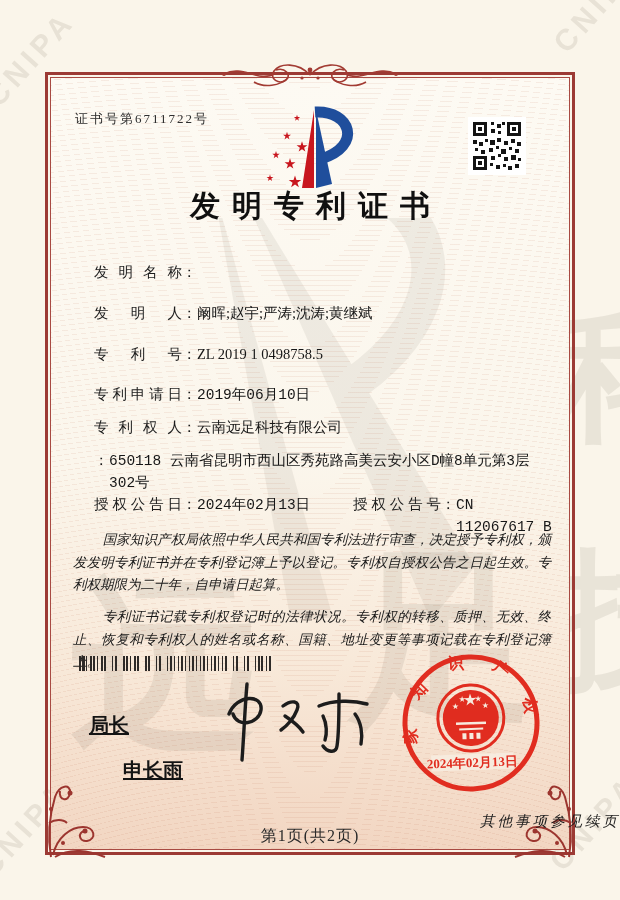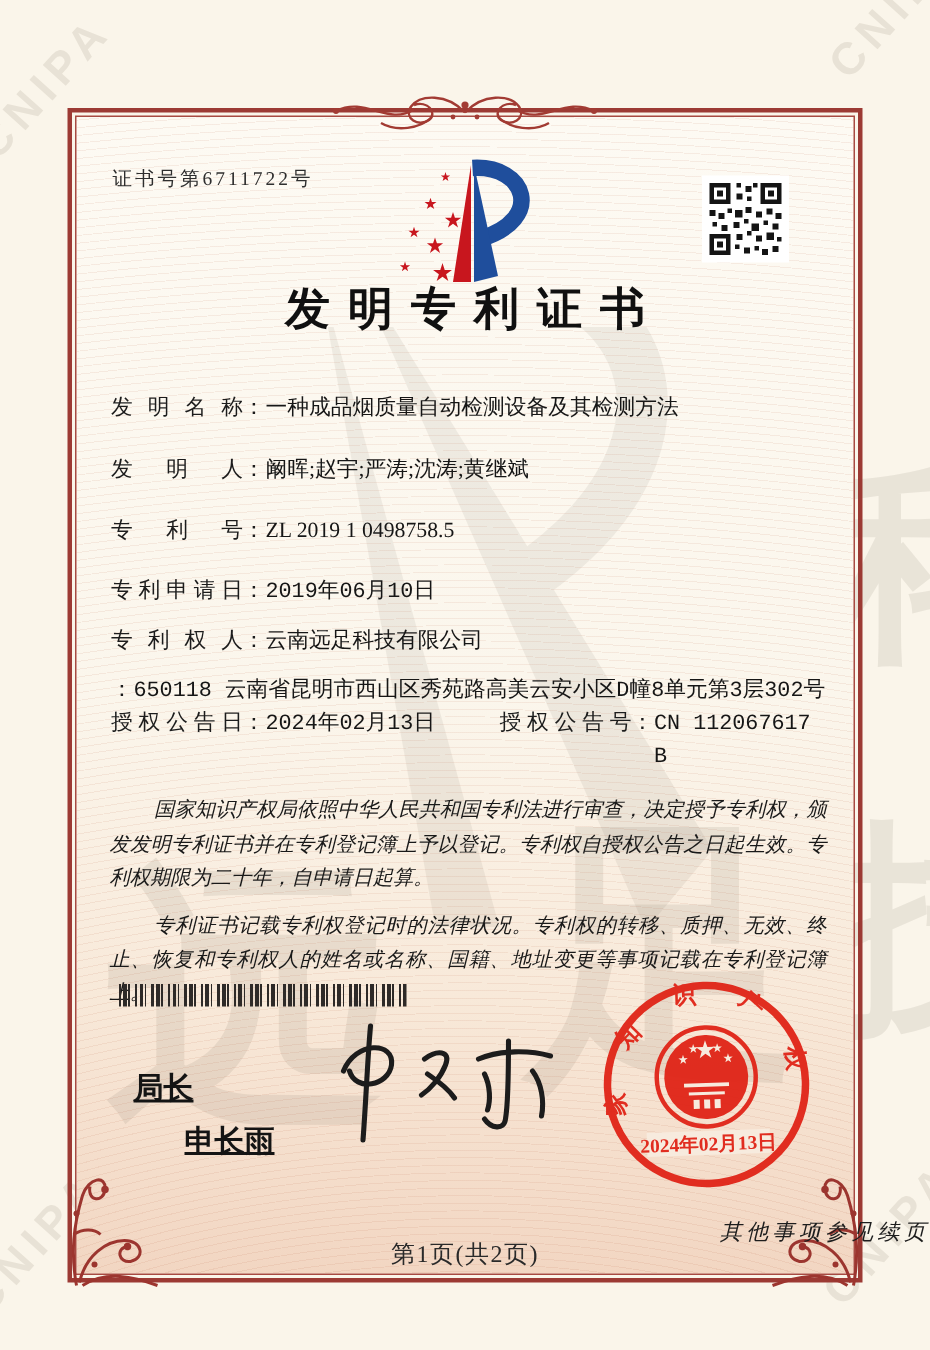--- a/index.html
+++ b/index.html
@@ -42,21 +42,21 @@
     position:absolute;left:24px;top:32px;font-size:13px;letter-spacing:2px;color:#2e2e2e;
   }
   .logo{position:absolute;left:208px;top:24px;}
   .qr{position:absolute;left:417px;top:39px;background:#fff;padding:3px;}
   .title{
     position:absolute;left:0;top:108px;width:100%;text-align:center;
     font-size:30px;font-weight:700;letter-spacing:12px;padding-left:12px;
     box-sizing:border-box;color:#101010;
   }
   .fields{position:absolute;left:23px;top:183px;width:478px;font-size:14.5px;line-height:22px;}
-  .field-row{display:flex;margin-bottom:19px;}
+  .field-row{display:flex;margin-bottom:19px;margin-left:20px;}
   .field-row.tight{margin-bottom:11px;font-family:Liberation Mono, monospace;}
   .field-row.address{margin-bottom:0;}
   .field-label{flex:none;width:88px;text-align:justify;text-align-last:justify;color:#1c1c1c;}
   .colon{flex:none;width:15px;}
   .field-value{flex:1;color:#161616;}
   .pair{display:flex;}
   .pair .grant-val{flex:none;width:152px;}
   .pair+.pair{margin-left:4px;}
   .paras{
     position:absolute;left:22px;top:451px;width:478px;
@@ -65,21 +65,21 @@
   }
   .paras p{margin:0 0 9px 0;text-indent:2.2em;}
   .barcode{
     position:absolute;left:28px;top:578px;width:192px;height:15px;
     background:repeating-linear-gradient(90deg,
       #2e2a28 0px,#2e2a28 1.5px,transparent 1.5px,transparent 3px,
       #2e2a28 3px,#2e2a28 5.5px,transparent 5.5px,transparent 6.5px,
       #2e2a28 6.5px,#2e2a28 7.5px,transparent 7.5px,transparent 11px);
   }
   .signoff{position:absolute;left:38px;top:634px;font-size:20px;font-weight:700;color:#141414;text-decoration:underline;}
-  .signoff .name{margin-top:8px;padding-left:34px;}
+  .signoff .name{margin-top:18px;padding-left:34px;}
   .signature{position:absolute;left:160px;top:598px;}
   .seal{position:absolute;left:335px;top:560px;transform:rotate(-2deg);opacity:0.95;}
   .page-ind{
     position:absolute;left:0;top:748px;width:100%;text-align:center;
     font-size:16px;letter-spacing:1px;color:#2a2a2a;
   }
   .cont-note{
     position:absolute;left:0;top:812px;width:100%;text-align:right;
     font-size:14.5px;letter-spacing:3px;color:#1d1d1d;z-index:3;font-style:italic;
   }
@@ -227,21 +227,20 @@
             <rect x="44" y="44" width="4" height="4"></rect>
         </g>
       </svg>
 
       <div class="title">发明专利证书</div>
 
       <div class="fields">
         <div class="field-row">
           <span class="field-label">发明名称</span>
             <span class="colon">：</span>
-          <span class="field-value">一种成品烟质量自动检测设备及其检测方法</span>
         </div>
         <div class="field-row">
           <span class="field-label">发明人</span>
             <span class="colon">：</span>
           <span class="field-value">阚晖;赵宇;严涛;沈涛;黄继斌</span>
         </div>
         <div class="field-row">
           <span class="field-label">专利号</span>
             <span class="colon">：</span>
           <span class="field-value">ZL 2019 1 0498758.5</span>

